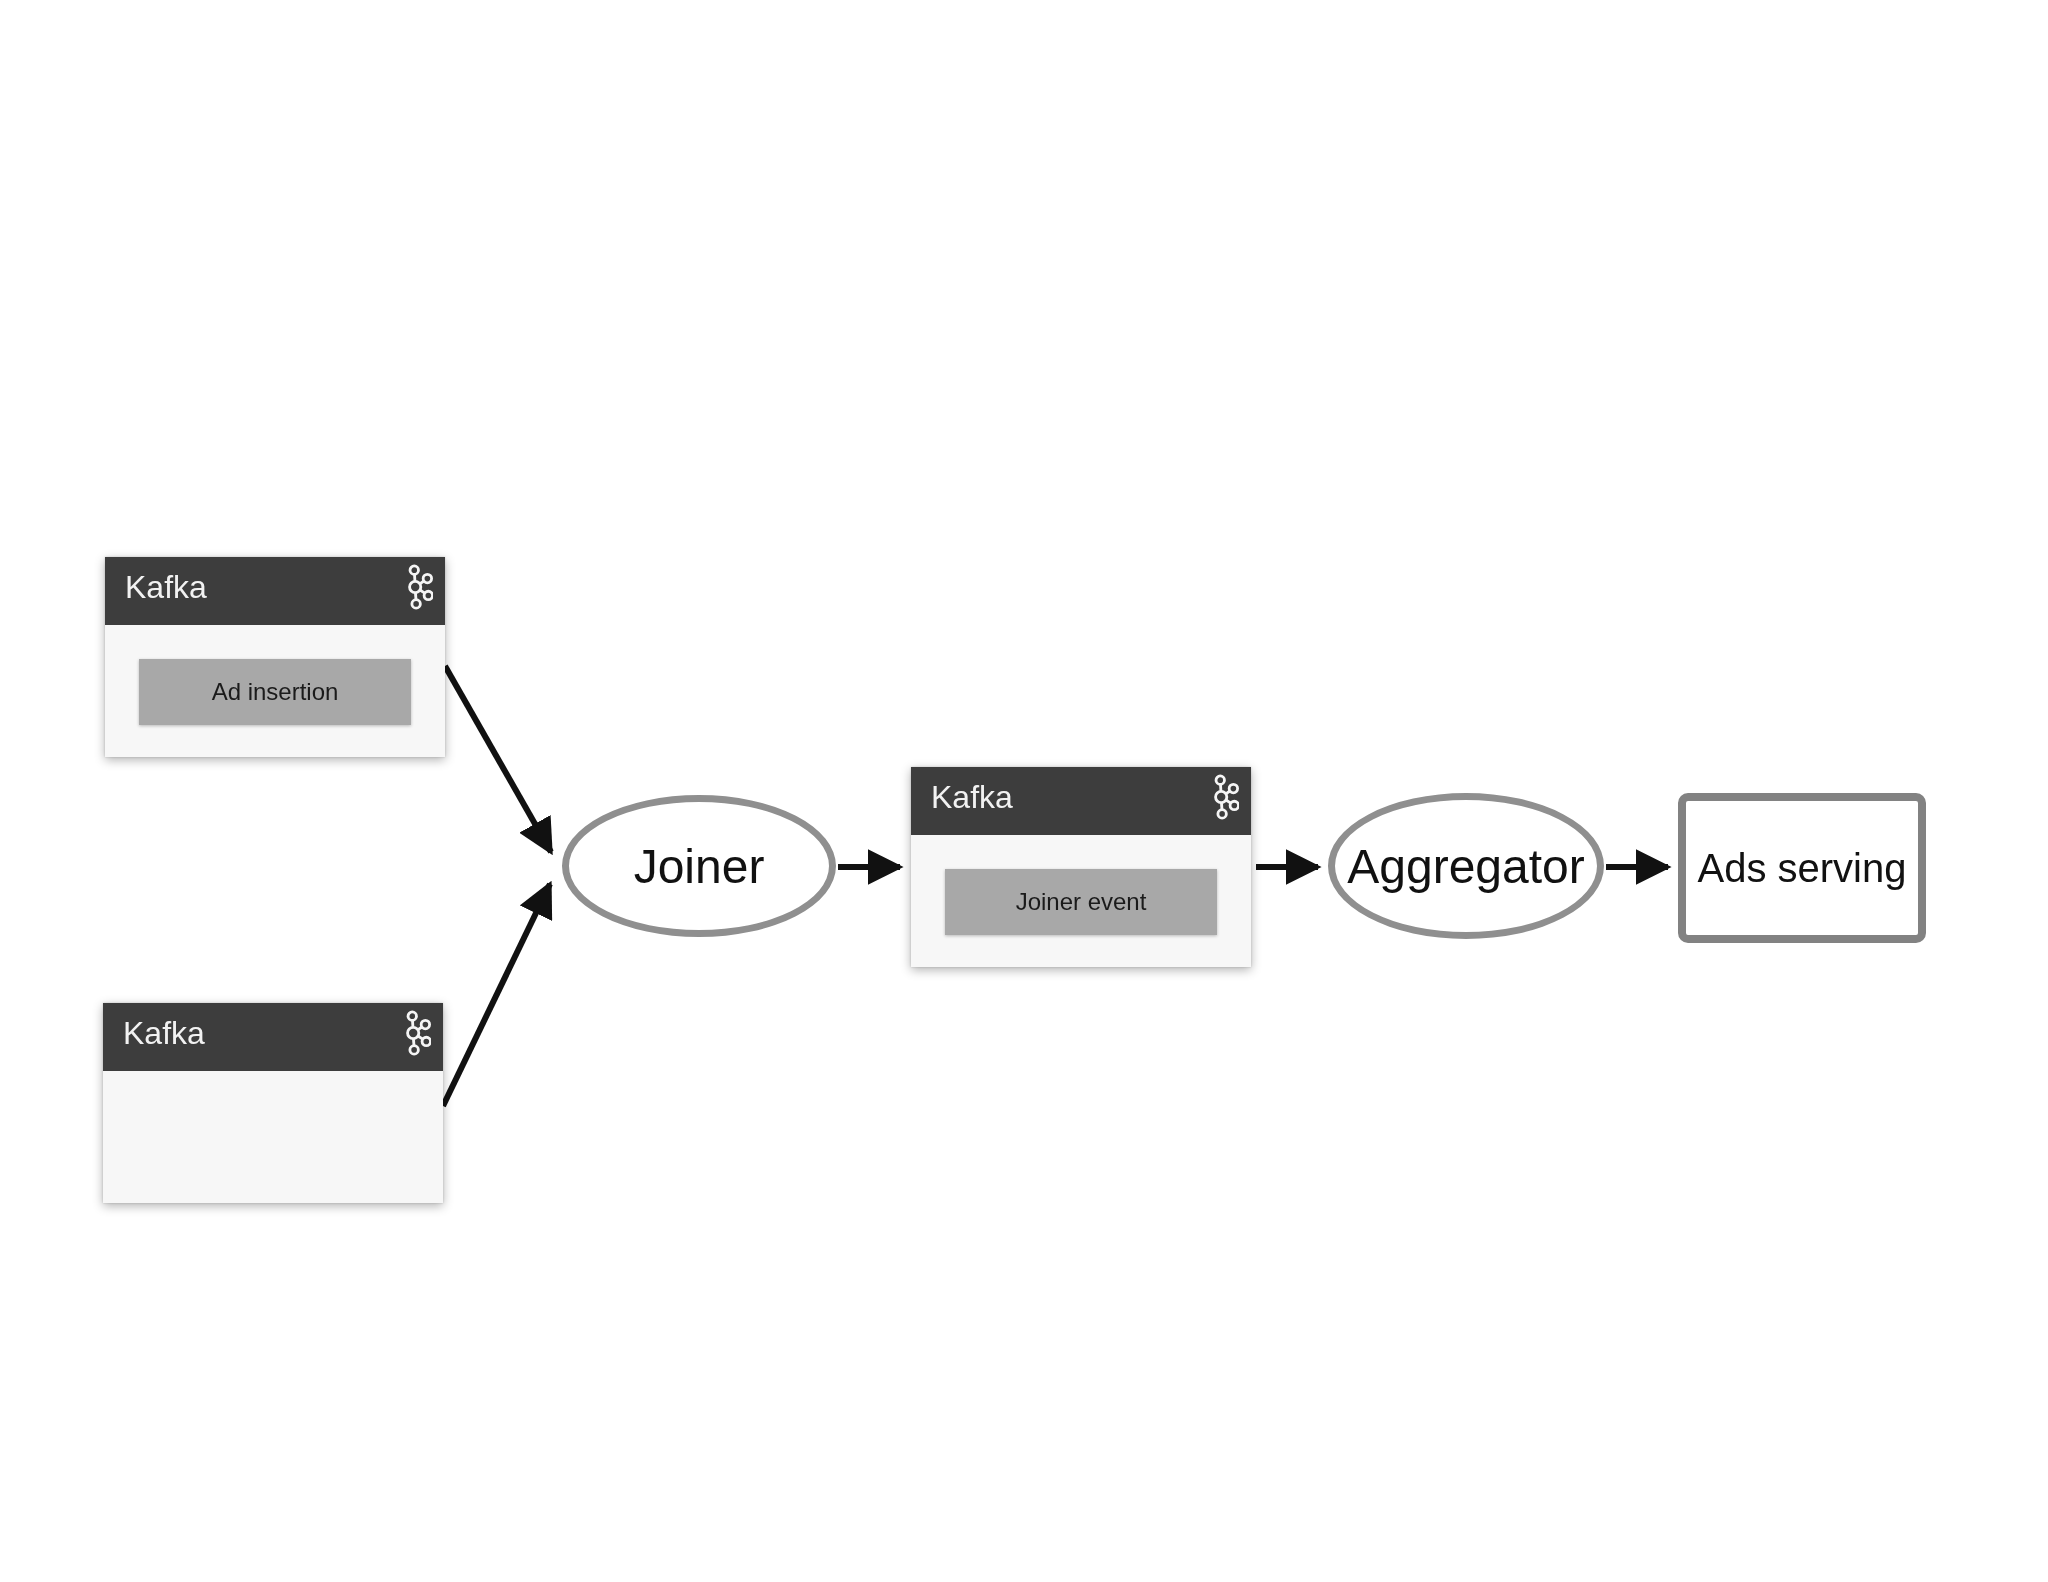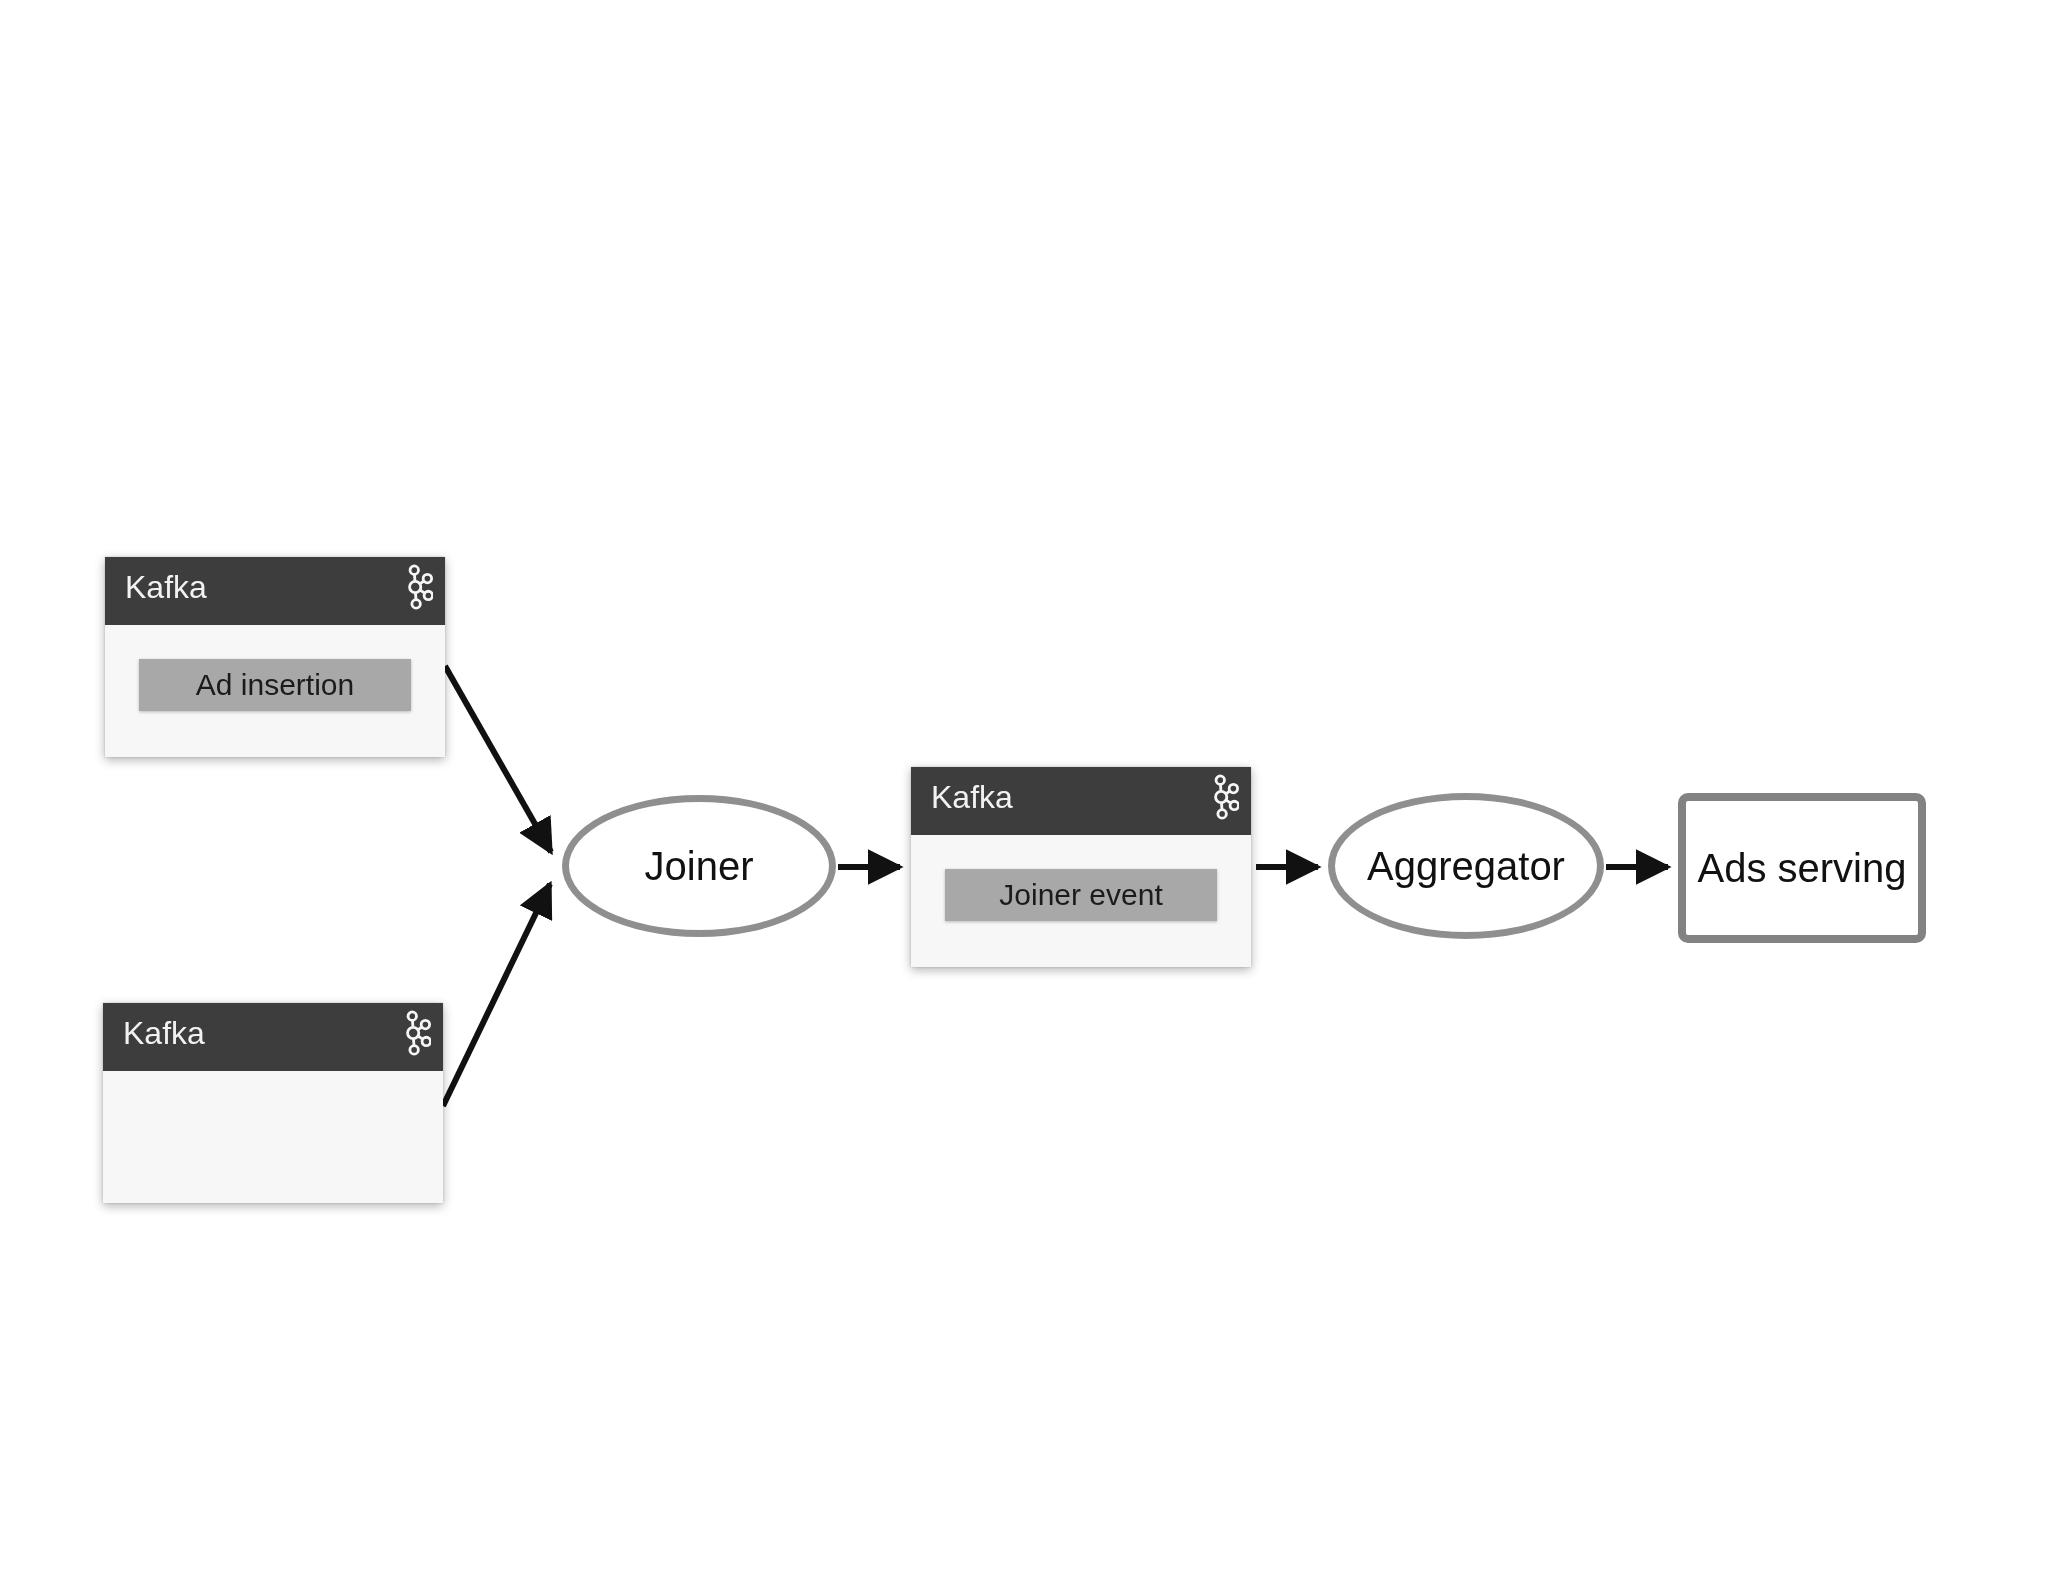--- a/index.html
+++ b/index.html
@@ -52,39 +52,39 @@
     font-size: 32px;
     font-weight: 400;
   }
   .kafka-logo { width: 30px; height: 50px; }
   .topic-chip {
     position: absolute;
     left: 50%;
     transform: translateX(-50%);
     top: 102px;
     width: 272px;
-    height: 52px;
+    height: 66px;
     background: #a8a8a8;
     box-shadow: 0 1px 3px rgba(0,0,0,0.25);
     display: flex;
     align-items: center;
     justify-content: center;
-    font-size: 30px;
+    font-size: 24px;
     color: #1b1b1b;
   }
   
   .ellipse-node {
     position: absolute;
     border: 7px solid #8f8f8f;
     border-radius: 50%;
     background: #ffffff;
     display: flex;
     align-items: center;
     justify-content: center;
-    font-size: 40px;
+    font-size: 48px;
     color: #111111;
     box-sizing: border-box;
   }
   .ellipse-node.pos-joiner     { left: 562px;  top: 795px; width: 274px; height: 142px; }
   .ellipse-node.pos-aggregator { left: 1328px; top: 793px; width: 276px; height: 146px; }
   
   .terminal-box {
     position: absolute;
     left: 1678px;
     top: 793px;

